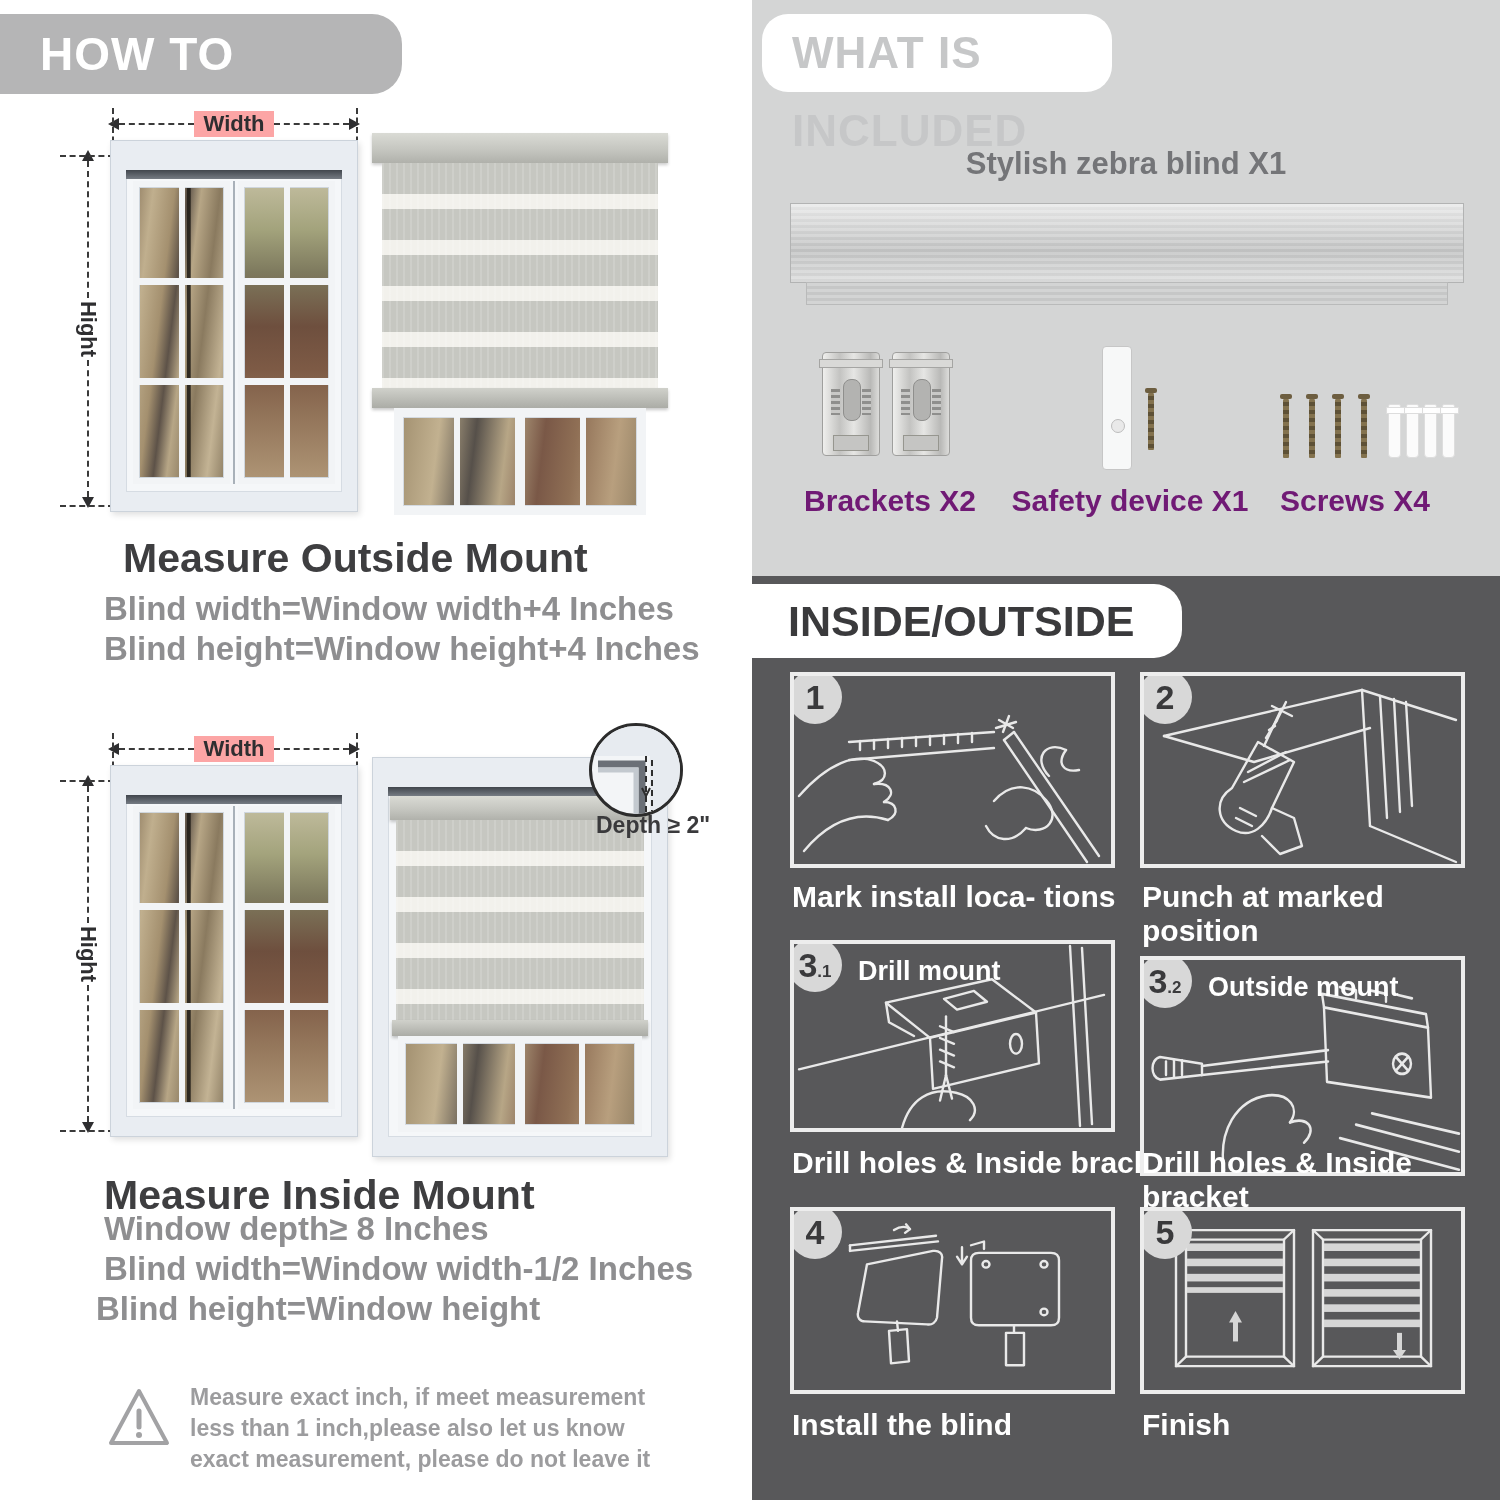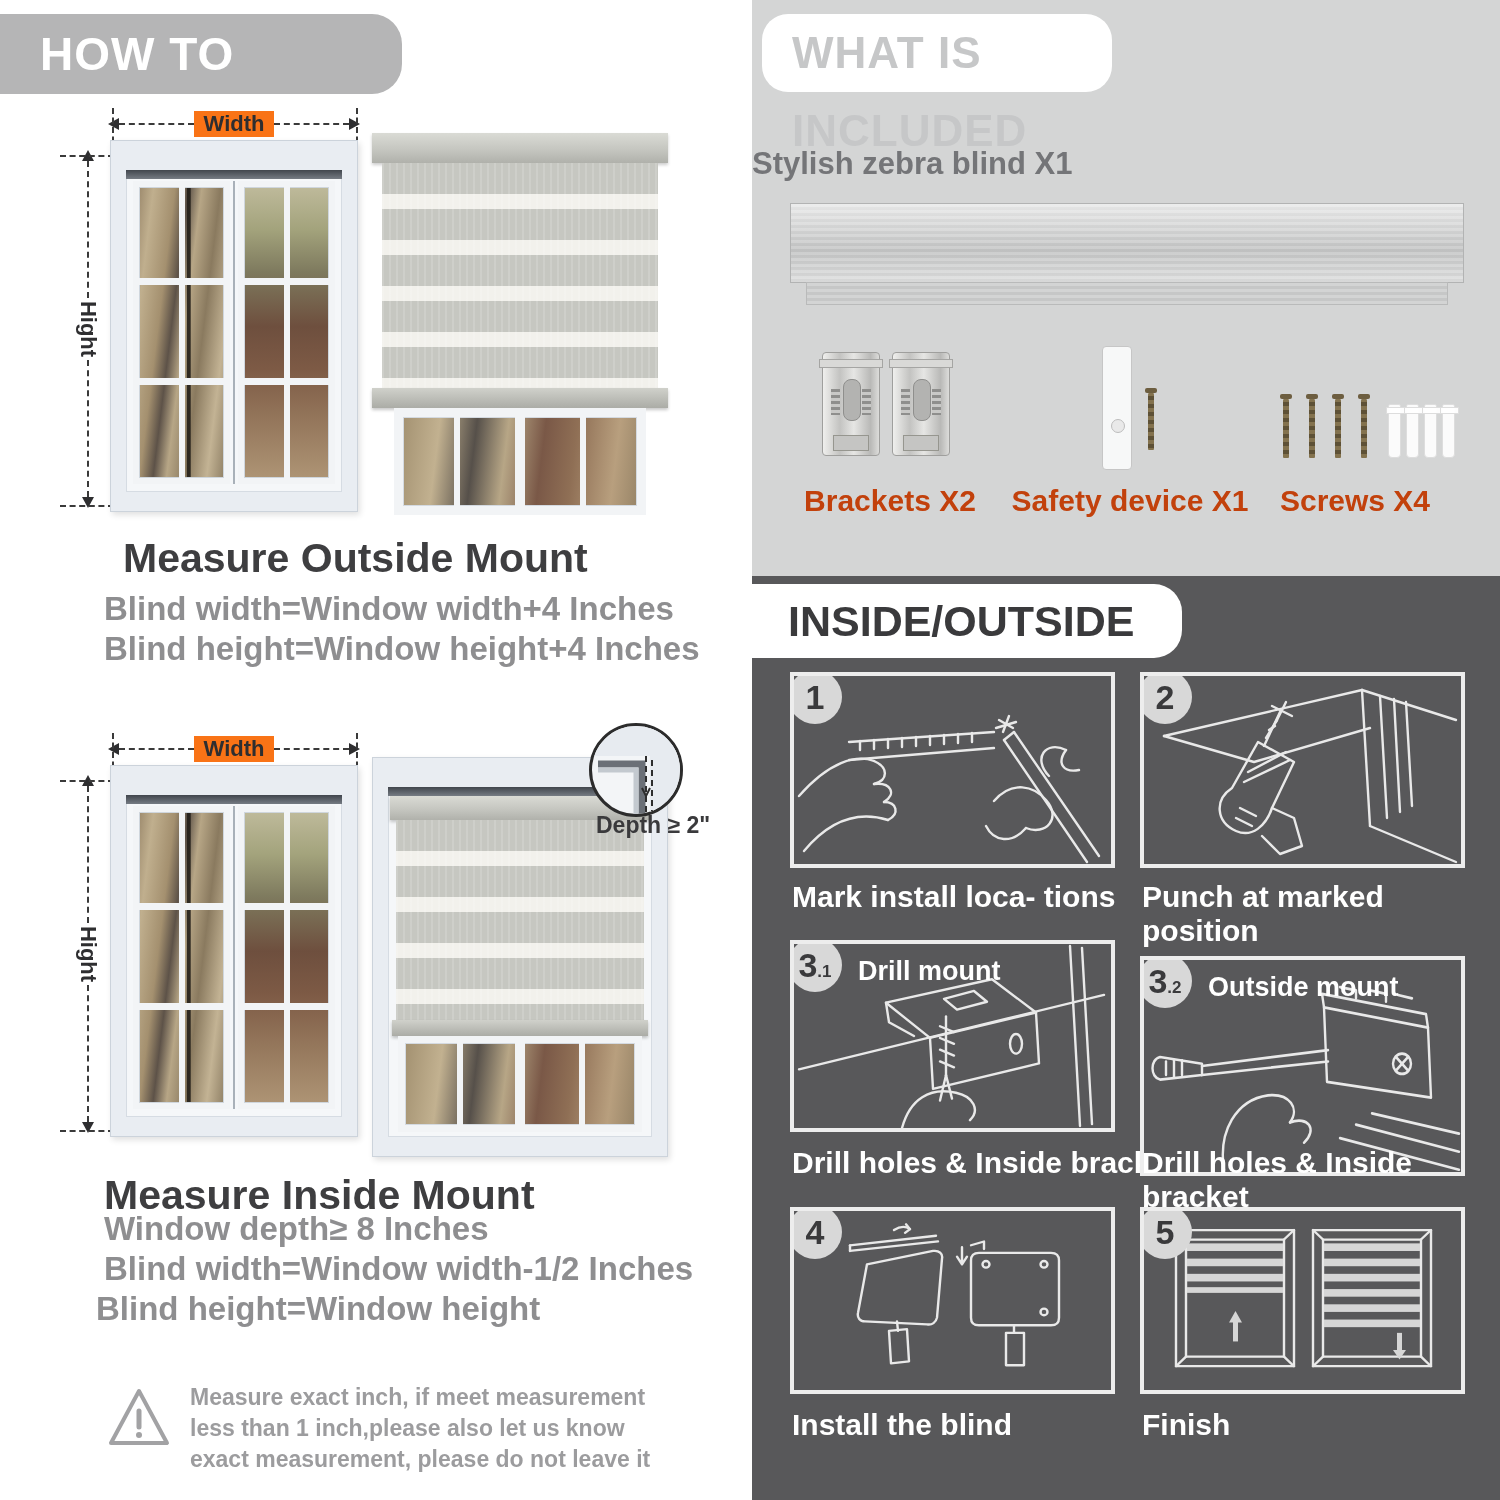--- a/index.html
+++ b/index.html
@@ -9,21 +9,21 @@
   
   .hdr-left{left:0;top:14px;width:402px;height:80px;background:#b5b5b6;border-radius:0 30px 30px 0;
             color:#fff;font-size:46px;font-weight:bold;line-height:80px;padding-left:40px;box-sizing:border-box;letter-spacing:1px;}
 
   .h2{font-size:41px;font-weight:bold;color:#3e3e40;}
   .gline{font-size:33px;font-weight:bold;color:#8e8e90;}
 
   
   .harrow{display:flex;align-items:center;height:24px;}
   .harrow .dashline{flex:1;border-top:2px dashed #3a3a3a;height:0;}
-  .harrow .lab{padding:0 10px;font-size:22px;font-weight:bold;color:#2e2e30;background:#f97316;white-space:nowrap;}
+  .harrow .lab{padding:0 10px;font-size:22px;font-weight:bold;color:#2e2e30;background:#fca5a5;white-space:nowrap;}
   .ah{width:0;height:0;border-top:6px solid transparent;border-bottom:6px solid transparent;}
   .ah.left{border-right:11px solid #2e2e30;}
   .ah.right{border-left:11px solid #2e2e30;}
   .varrow{display:flex;flex-direction:column;align-items:center;width:24px;}
   .varrow .dashline{flex:1;border-left:2px dashed #3a3a3a;width:0;}
   .varrow .lab{font-size:22px;font-weight:bold;color:#2e2e30;background:#fff;padding:8px 0;transform:rotate(90deg);white-space:nowrap;}
   .av{width:0;height:0;border-left:6px solid transparent;border-right:6px solid transparent;}
   .av.up{border-bottom:11px solid #2e2e30;}
   .av.down{border-top:11px solid #2e2e30;}
   .tick-v{border-left:2px dashed #3a3a3a;width:0;}
@@ -58,27 +58,27 @@
   .callout{border-radius:50%;border:3px solid #2c2c2c;background:#f3f5f7;overflow:hidden;}
   .depth-lab{font-size:23px;font-weight:bold;color:#3a3a3c;}
 
   
   .warn-text{font-size:23px;font-weight:bold;color:#9c9c9e;line-height:31px;}
 
   
   .panel-top{left:752px;top:0;width:748px;height:576px;background:#d4d5d5;}
   .hdr-included{left:762px;top:14px;width:350px;height:78px;background:#fff;border-radius:26px;
                 color:#c6c7c8;font-size:44px;font-weight:bold;line-height:78px;padding-left:30px;box-sizing:border-box;letter-spacing:1px;}
-  .blind-label{left:752px;top:146px;width:748px;text-align:left;font-size:31px;font-weight:bold;color:#747578;}
+  .blind-label{left:752px;top:146px;width:748px;text-align:center;font-size:31px;font-weight:bold;color:#747578;}
   .bigbar{left:790px;top:203px;width:672px;height:78px;border:1px solid #b2b3b3;
           background:linear-gradient(180deg,rgba(255,255,255,.5),rgba(0,0,0,.06) 60%,rgba(255,255,255,.25)),
           repeating-linear-gradient(180deg,#d9dada 0 3px,#cbcccc 3px 6px);}
   .bigbar-low{left:806px;top:282px;width:640px;height:21px;border:1px solid #b9baba;
           background:repeating-linear-gradient(180deg,#d3d4d4 0 3px,#c6c7c7 3px 6px);}
-  .complabel{position:absolute;font-size:30px;font-weight:bold;color:#c2410c;text-align:center;}
+  .complabel{position:absolute;font-size:30px;font-weight:bold;color:#701a75;text-align:center;}
   .bracket{position:absolute;width:56px;height:102px;border:1px solid #9f9f9d;border-radius:4px;
            background:linear-gradient(90deg,#efefed,#c3c3c1 30%,#e6e6e4 55%,#b9b9b7 85%,#dcdcda);}
   .bracket .lip{position:absolute;left:-4px;right:-4px;top:6px;height:7px;background:#d9d9d7;border:1px solid #a5a5a3;}
   .bracket .slot{position:absolute;left:50%;top:26px;width:16px;height:40px;margin-left:-8px;background:#b3b3b1;border:1px solid #8f8f8d;border-radius:8px;}
   .bracket .sd{position:absolute;top:36px;width:9px;height:26px;background:repeating-linear-gradient(180deg,#8f8f8d 0 3px,#c9c9c7 3px 6px);}
   .bracket .tab{position:absolute;left:10px;right:10px;bottom:4px;height:14px;background:#c5c5c3;border:1px solid #96968f;}
   .safety{position:absolute;width:28px;height:122px;background:rgba(255,255,255,.82);border:1px solid #c6c6c6;border-radius:4px;}
   .safety .hole{position:absolute;left:50%;top:72px;width:12px;height:12px;margin-left:-6px;border:1px solid #bdbdbd;border-radius:50%;background:#e9e9e9;}
   .screw{position:absolute;width:6px;background:repeating-linear-gradient(180deg,#83724e 0 4px,#5e5136 4px 8px);border-radius:3px 3px 1px 1px;}
   .screw .head{position:absolute;left:-3px;top:-4px;width:12px;height:5px;background:#6d5e40;border-radius:2px;}

